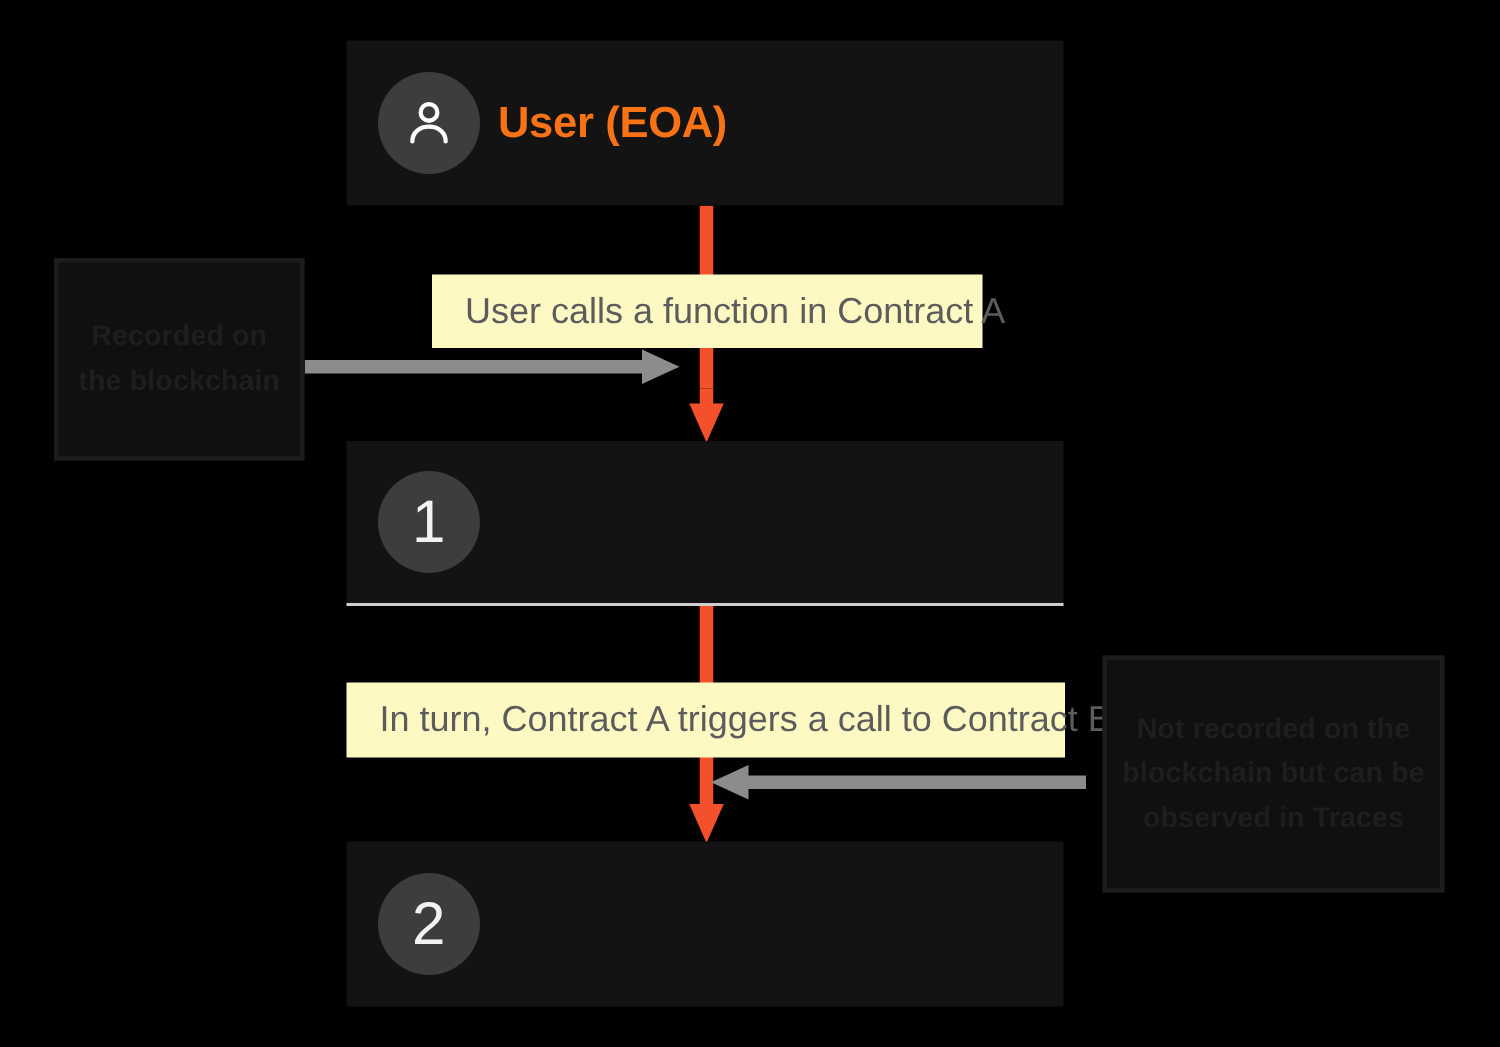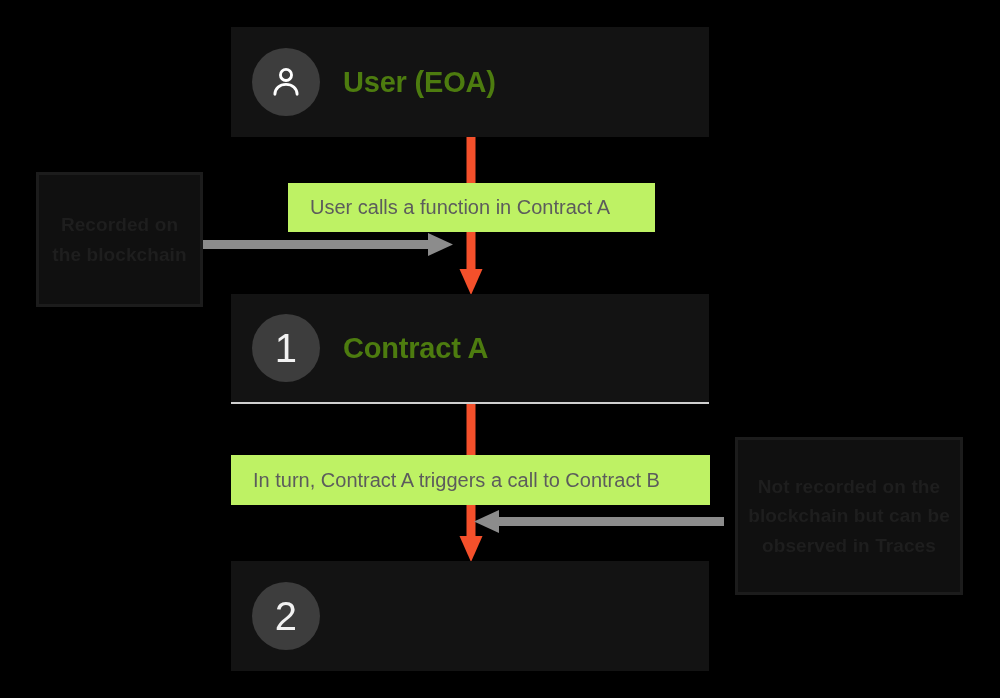--- a/index.html
+++ b/index.html
@@ -51,34 +51,34 @@
   .node-badge .badge-num {
     font-size: 40px;
     font-weight: 400;
     line-height: 1;
     color: #f2f2f2;
     letter-spacing: 0.5px;
   }
   .node-badge svg { display: block; }
 
   .node-title {
-    margin-left: 23px;
-    color: #4d7c0f;
+    margin-left: 12px;
+    color: #f97316;
     font-size: 29px;
     font-weight: 700;
     letter-spacing: -0.2px;
     white-space: nowrap;
   }
 
   
   .flow-label {
     position: absolute;
-    background: #bef264;
+    background: #fef9c3;
     color: #5c5c5c;
-    font-size: 20px;
+    font-size: 24px;
     font-weight: 400;
     display: flex;
     align-items: center;
     box-sizing: border-box;
     padding: 0 22px;
     z-index: 6;
     white-space: nowrap;
   }
   .flow-label-1 { left: 288px; top: 183px; width: 367px; height: 49px; }
   .flow-label-2 { left: 231px; top: 455px; width: 479px; height: 50px; }
@@ -152,21 +152,20 @@
         <path d="M4.6 20.2c0-4.1 3.3-6.6 7.4-6.6s7.4 2.5 7.4 6.6" stroke="#ffffff" stroke-width="1.9" stroke-linecap="round"></path>
       </svg>
     </div>
     <div class="node-title">User (EOA)</div>
   </div>
 
   <div class="node node-contract-a">
     <div class="node-badge">
       <span class="badge-num">1</span>
     </div>
-    <div class="node-title">Contract A</div>
   </div>
 
   <div class="node node-contract-b">
     <div class="node-badge">
       <span class="badge-num">2</span>
     </div>
   </div>
 
   <div class="flow-label flow-label-1">
     <span>User calls a function in Contract A</span>

